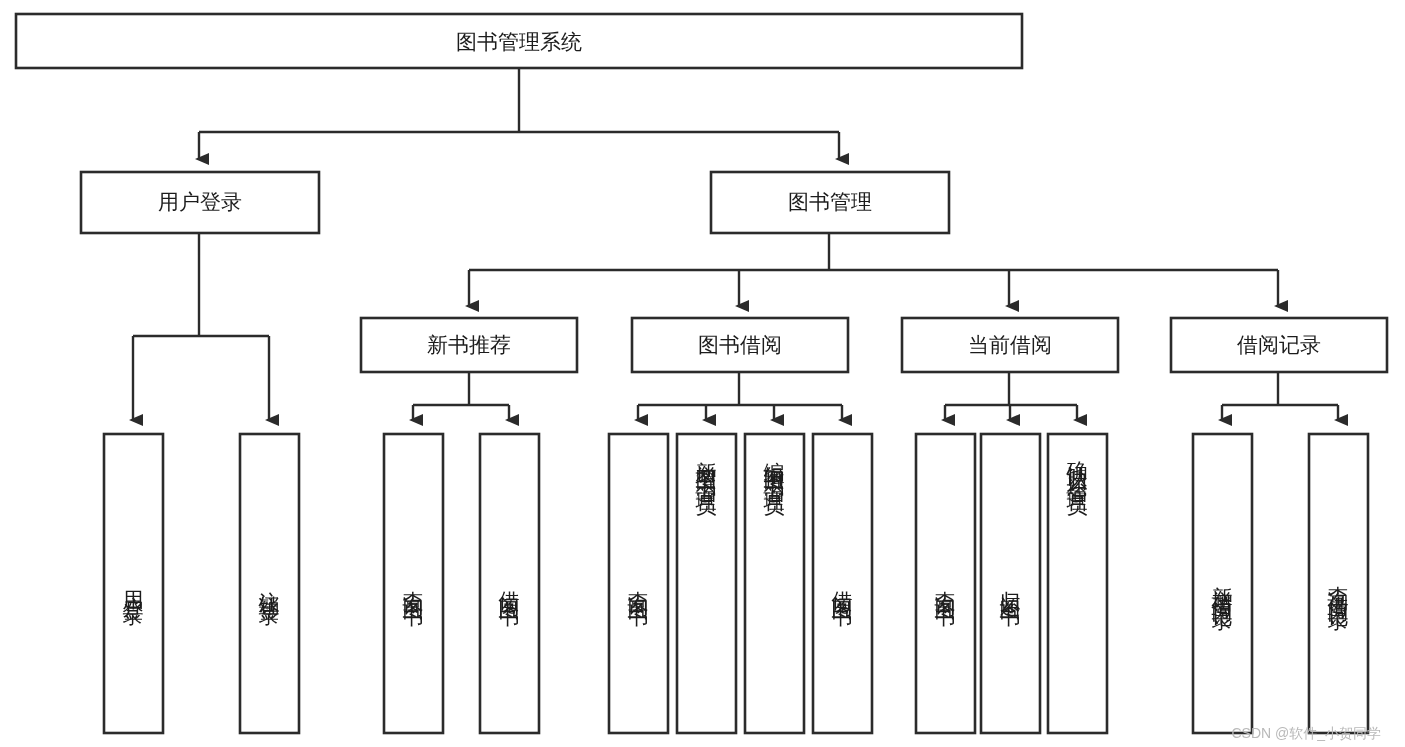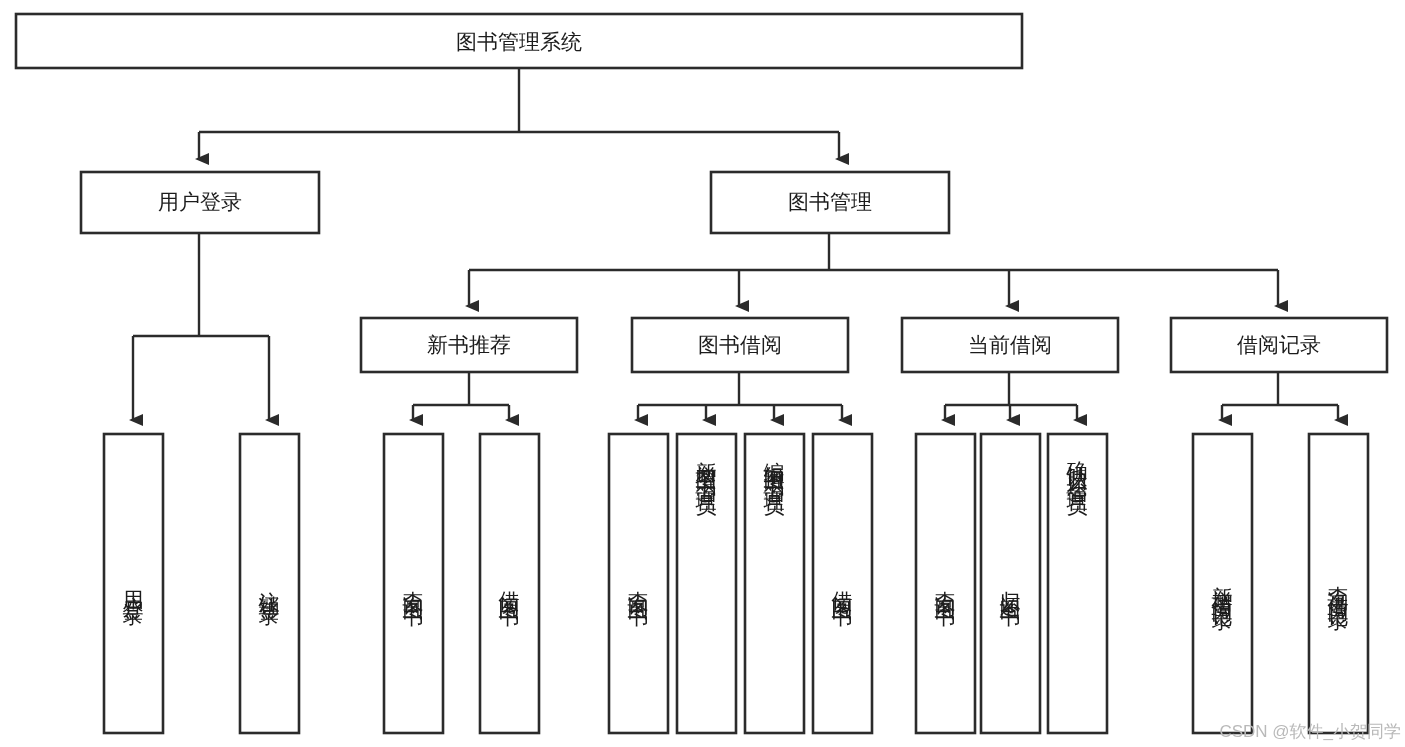--- a/index.html
+++ b/index.html
@@ -60,24 +60,24 @@
     display: flex;
     justify-content: flex-start;
     align-items: center;
     pointer-events: none;
   }
   .node-label-v.centered {
     justify-content: center;
   }
   .watermark {
     position: absolute;
-    right: 4px;
+    right: 24px;
     bottom: 4px;
     font-family: "Liberation Sans", "DejaVu Sans", sans-serif;
-    font-size: 17px;
+    font-size: 14px;
     color: #b9b9b9;
     white-space: nowrap;
     text-align: center;
   }
 </style>
 </head>
 <body>
 
 <div id="stage">
 

